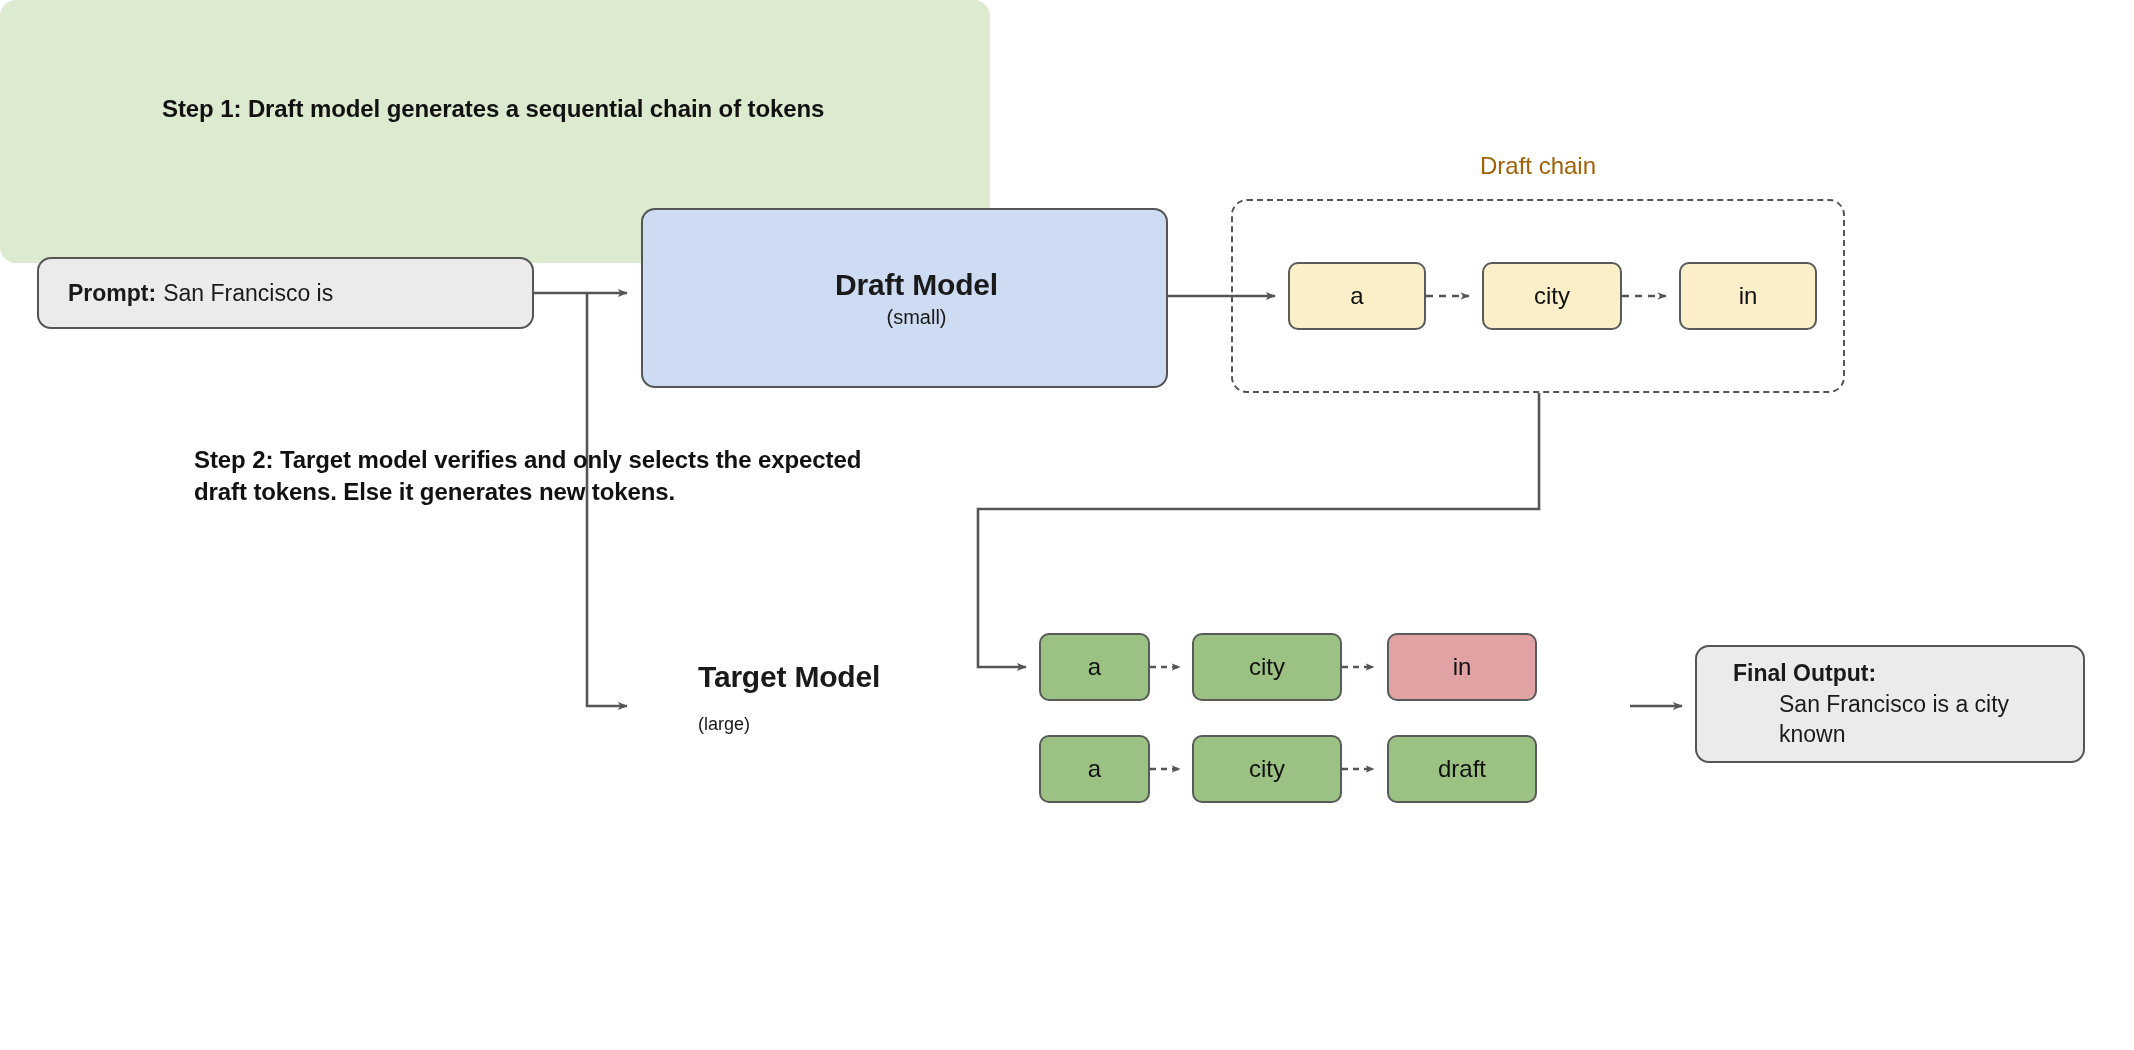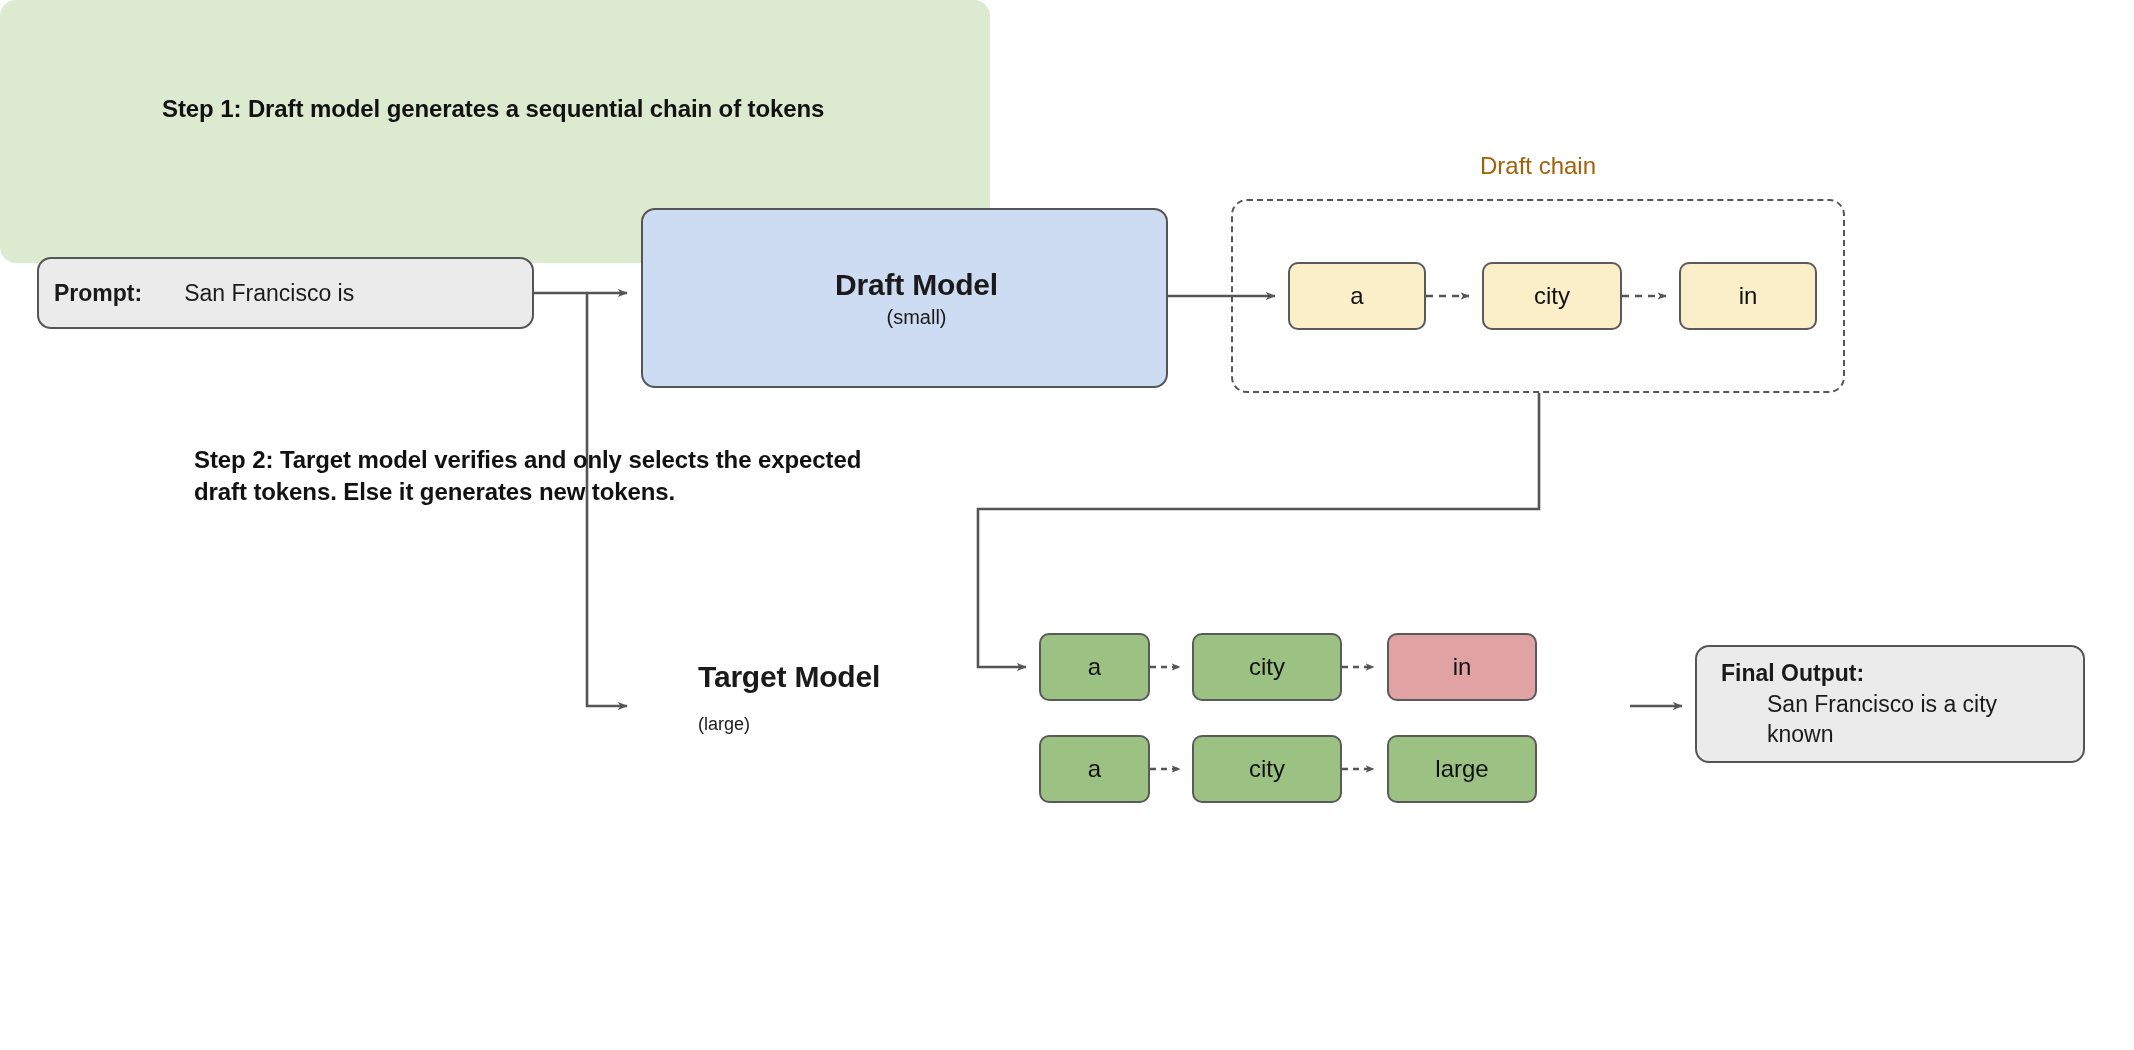--- a/index.html
+++ b/index.html
@@ -53,24 +53,23 @@
     display: flex;
     z-index: 3;
   }
 
   
   #prompt-box {
     left: 37px; top: 257px;
     width: 497px; height: 72px;
     background: #ebebeb;
     align-items: center;
-    padding-left: 15px;
+    padding-left: 29px;
     font-size: 23px;
     border-radius: 14px;
-    gap: 35px;
   }
   #prompt-box .label { font-weight: bold; }
   #prompt-box .value { font-weight: normal; margin-left: 7px; }
 
   
   #draft-model-box {
     left: 641px; top: 208px;
     width: 527px; height: 180px;
     background: #cddcf3;
     border-radius: 14px;
@@ -167,21 +166,21 @@
   #target-r1-t2 { left: 1387px; top: 735px; width: 150px; height: 68px; }
 
   
   #final-output-box {
     left: 1695px; top: 645px;
     width: 390px; height: 118px;
     background: #ebebeb;
     border-radius: 14px;
     flex-direction: column;
     justify-content: center;
-    padding-left: 24px;
+    padding-left: 36px;
     padding-right: 16px;
     font-size: 23px;
     line-height: 1.33;
   }
   #final-output-box .label { font-weight: bold; display: block; }
   #final-output-box .value { font-weight: normal; display: block; margin-left: 46px; }
 </style>
 </head>
 <body>
 
@@ -264,20 +263,20 @@
     <span class="title">Target Model</span>
     <span class="sub">(large)</span>
   </div>
 
   <div class="token accepted" id="target-r0-t0">a</div>
   <div class="token accepted" id="target-r0-t1">city</div>
   <div class="token rejected" id="target-r0-t2">in</div>
 
   <div class="token accepted" id="target-r1-t0">a</div>
   <div class="token accepted" id="target-r1-t1">city</div>
-  <div class="token accepted" id="target-r1-t2">large</div>
+  <div class="token accepted" id="target-r1-t2">draft</div>
 
   <div class="node" id="final-output-box">
     <span class="label">Final Output:</span>
     <span class="value">San Francisco is a city known</span>
   </div>
 
 </div>
 
 </body></html>

